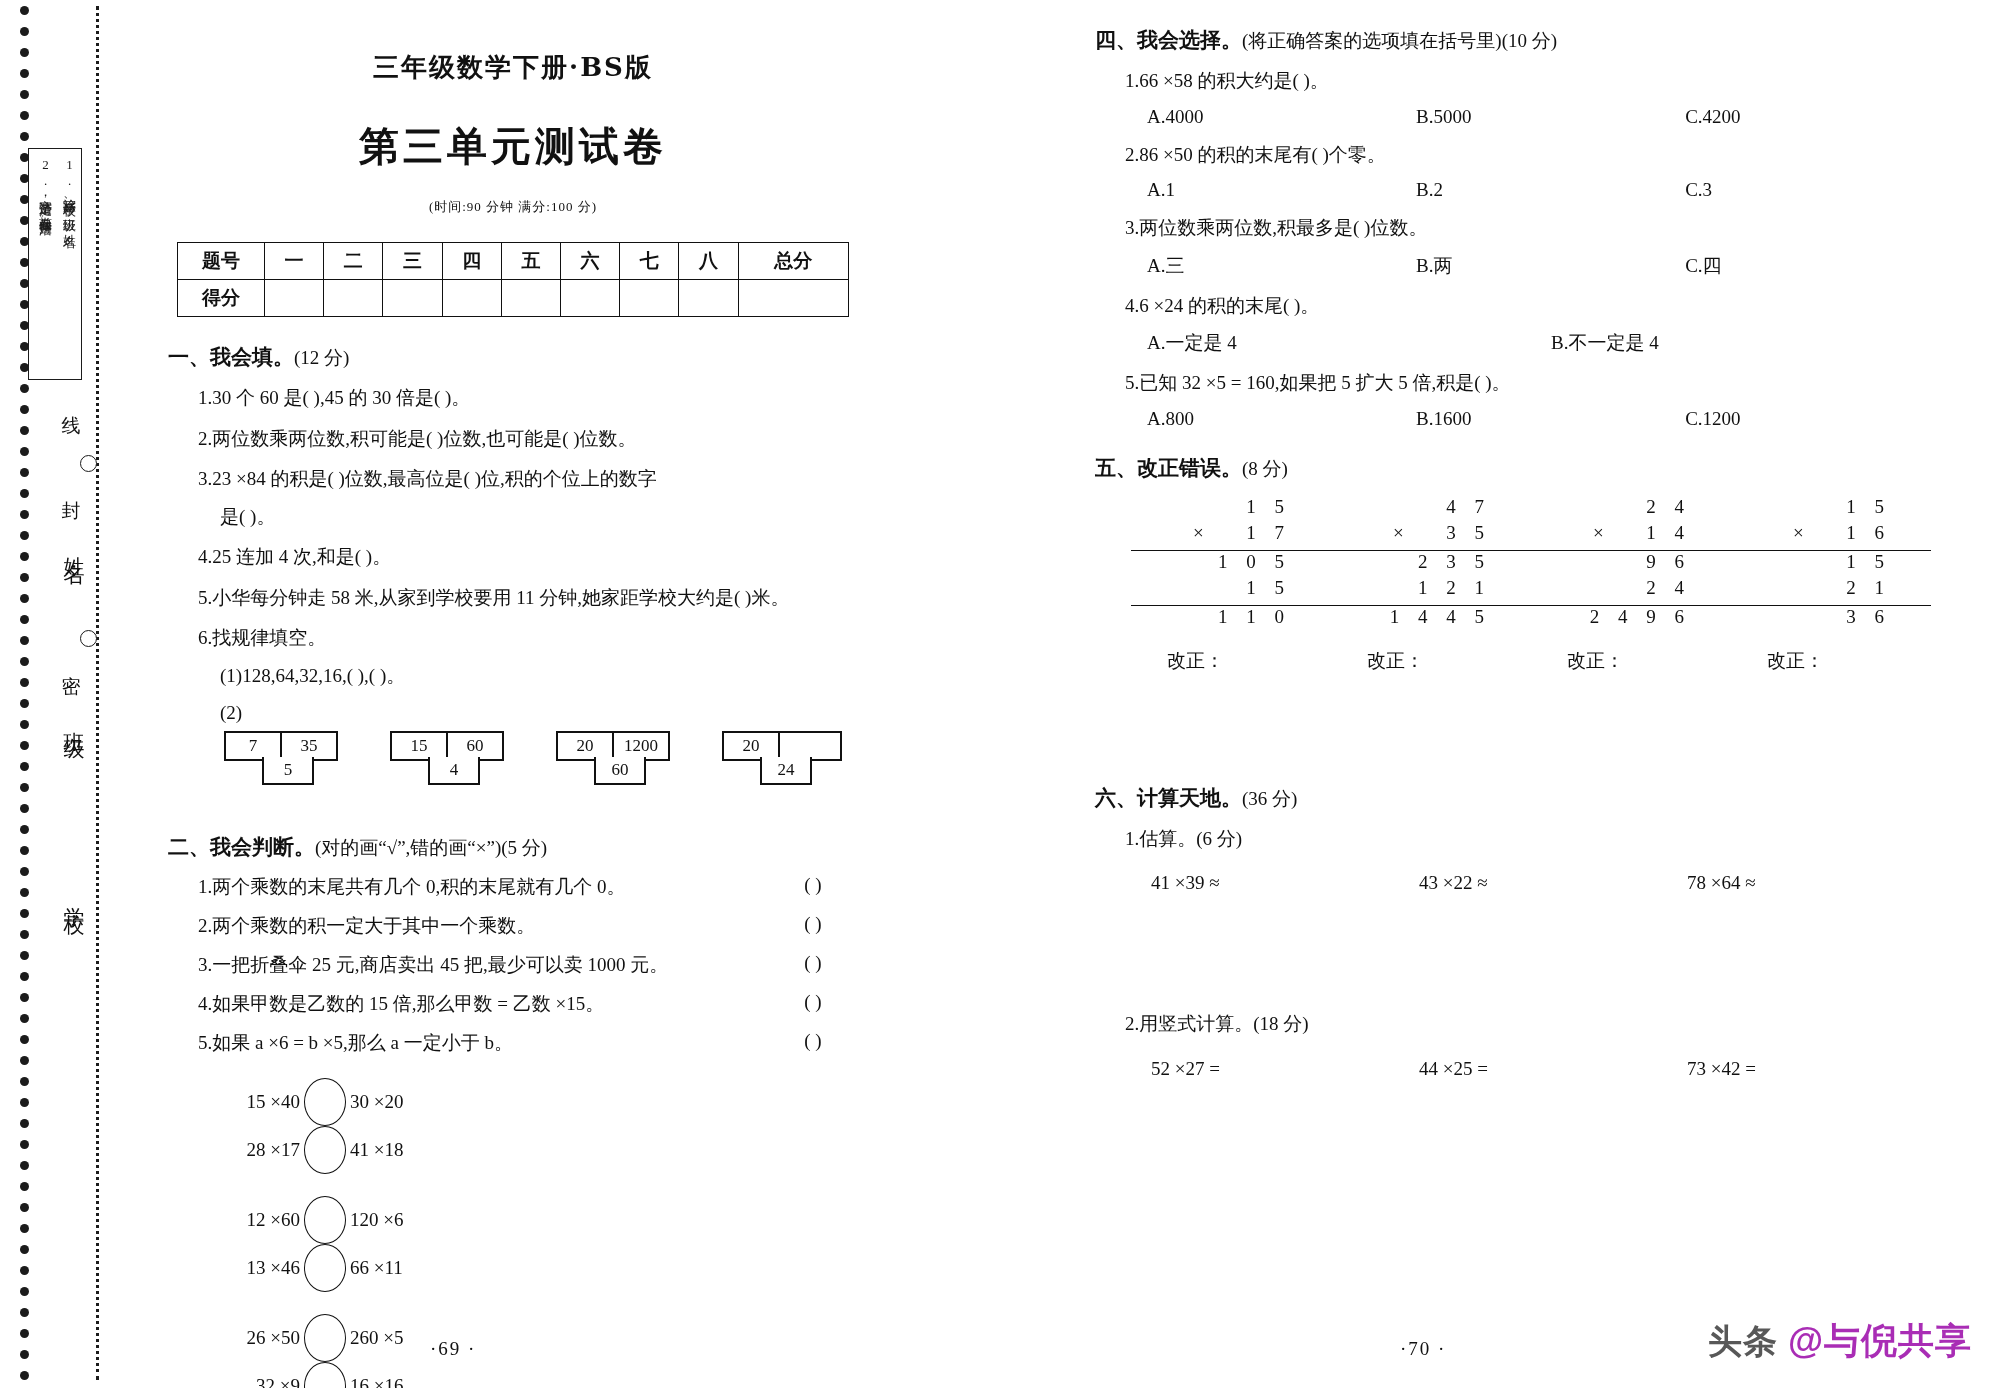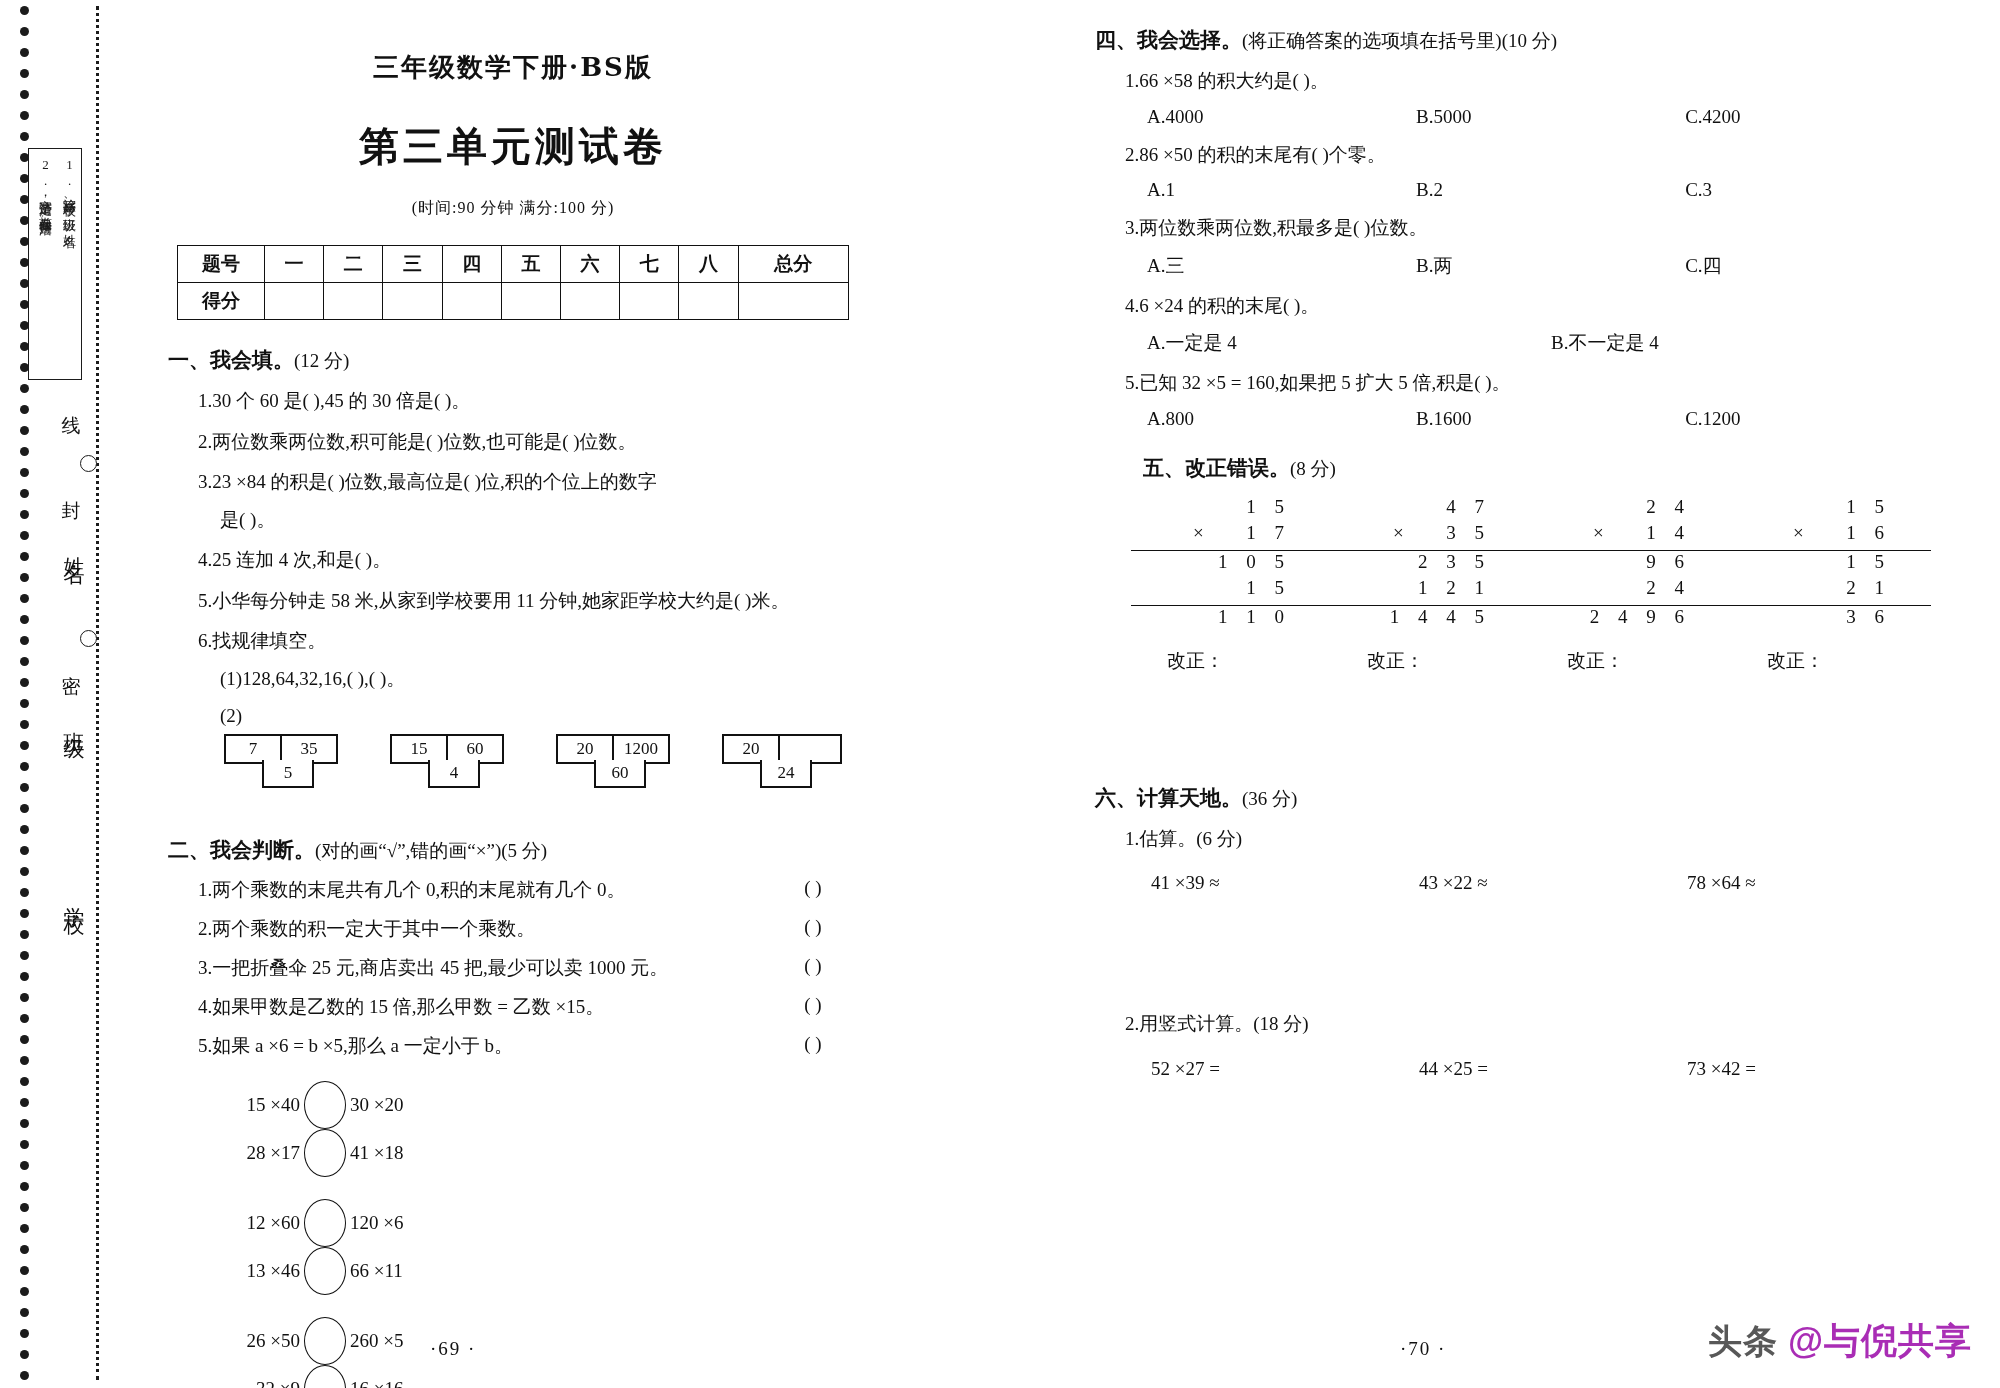--- a/index.html
+++ b/index.html
@@ -53,21 +53,21 @@
   .colR{position:absolute;left:1095px;top:20px;width:860px;}
 
   .doc-sub{
     text-align:center;font-size:26px;font-weight:bold;letter-spacing:2px;
     margin-top:30px;font-family:"DejaVu Serif",serif;
   }
   .doc-title{
     text-align:center;font-size:40px;font-weight:bold;letter-spacing:4px;
     margin-top:34px;font-family:"DejaVu Serif",serif;
   }
-  .doc-meta{text-align:center;font-size:16px;margin-top:24px;letter-spacing:1px;}
+  .doc-meta{text-align:center;font-size:13px;margin-top:24px;letter-spacing:1px;}
 
   
   table.score{
     border-collapse:collapse;margin:26px auto 0 auto;width:672px;
   }
   table.score td{
     border:1.5px solid #111;height:34px;text-align:center;
     font-size:19px;font-weight:bold;
   }
   table.score td.wide{width:84px;}
@@ -407,21 +407,21 @@
       <span class="opt">B.不一定是 4</span>
     </div>
 
     <div class="q">5.已知 32 ×5 = 160,如果把 5 扩大 5 倍,积是(            )。</div>
     <div class="choices">
       <span class="opt">A.800</span>
       <span class="opt">B.1600</span>
       <span class="opt">C.1200</span>
     </div>
 
-    <div class="sec-head" style="margin-top:24px;margin-left:48px;">
+    <div class="sec-head" style="margin-top:24px;">
       <span>五、改正错误。</span><span class="norm">(8 分)</span>
     </div>
 
     <div class="vmrow">
       <div class="vm">
         <div class="ln">1 5</div>
         <div class="ln op bar">1 7</div>
         <div class="ln">1 0 5</div>
         <div class="ln bar">1 5</div>
         <div class="ln">1 1 0</div>

